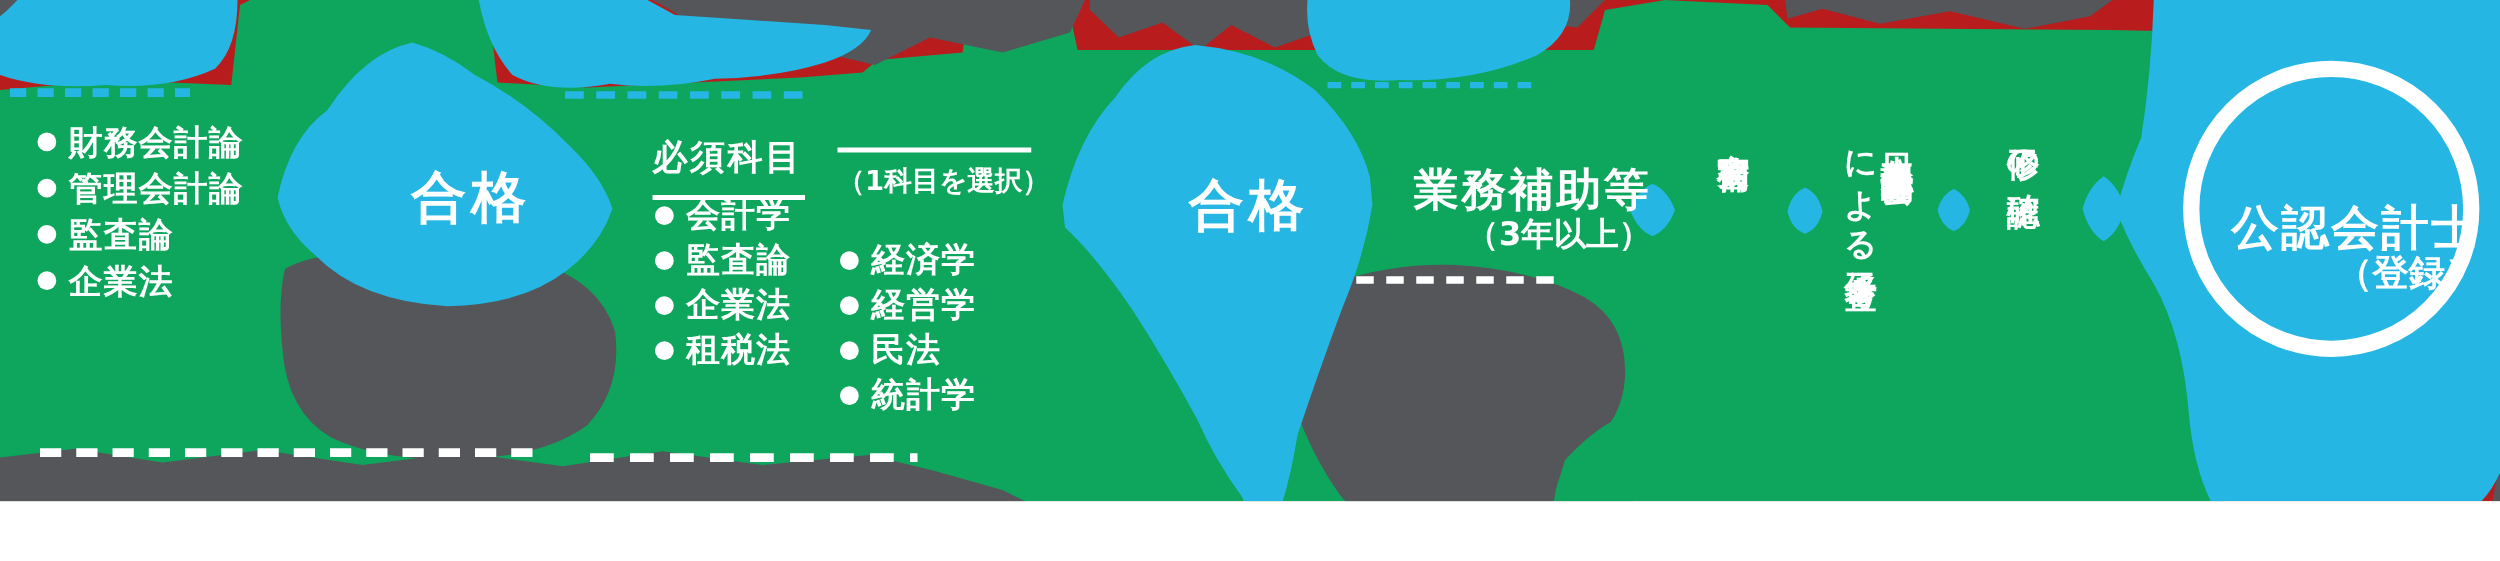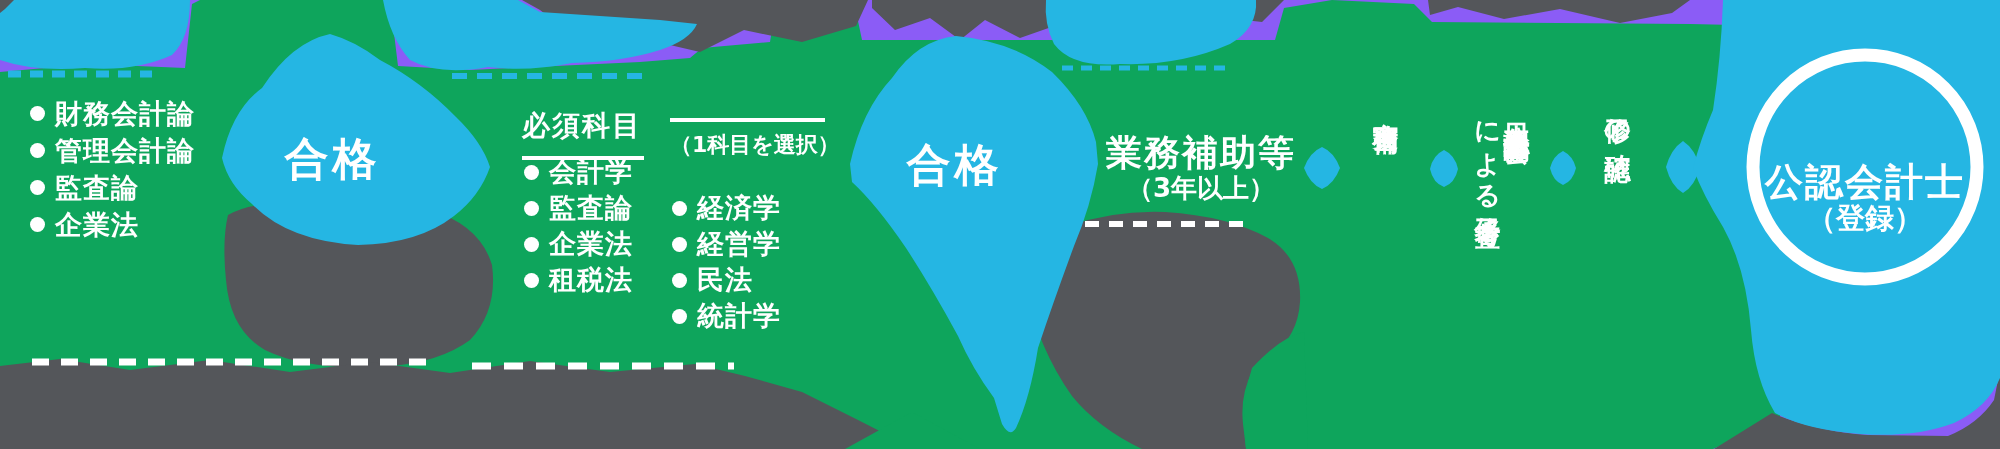--- a/index.html
+++ b/index.html
@@ -3,32 +3,32 @@
 <meta charset="utf-8">
 <style>
   :root{
     --green:#0ea55c;
     --blue:#25b6e3;
     --gray:#54565a;
     --white:#ffffff;
   }
   html,body{margin:0;padding:0;background:#ffffff;}
   #stage{
-    position:relative;width:2000px;height:449px;overflow:hidden;background:#8b5cf6;
+    position:relative;width:2000px;height:401px;overflow:hidden;background:#b91c1c;
     font-family:"DejaVu Sans","Liberation Sans",sans-serif;
     color:#fff;font-weight:bold;
   }
   #shapes{position:absolute;left:0;top:0;width:2000px;height:449px;}
   .f-green{fill:var(--green);}
   .f-gray{fill:var(--gray);}
   .f-blue{fill:var(--blue);}
   .s-blue{stroke:var(--blue);fill:none;}
   .s-white{stroke:var(--white);fill:none;}
   .txt{position:absolute;color:#fff;}
-  .center{text-align:center;}
+  .center{text-align:right;}
   ul.subjects{list-style:none;margin:0;padding:0;position:absolute;}
   ul.subjects li{display:flex;align-items:center;height:37px;font-size:27px;letter-spacing:1px;white-space:nowrap;}
   ul.subjects.tight li{height:36px;}
   .dot{width:15px;height:15px;border-radius:50%;background:#fff;margin-right:10px;flex:0 0 auto;}
   .colhead{font-size:28px;letter-spacing:2px;white-space:nowrap;}
   .rule{height:4px;background:#fff;margin-top:11px;}
   .note{font-size:22px;letter-spacing:0;white-space:nowrap;}
   .pass{font-size:44px;letter-spacing:4px;line-height:54px;white-space:nowrap;}
   .big-title{font-size:36px;letter-spacing:2px;line-height:42px;white-space:nowrap;}
   .big-note{font-size:26px;line-height:28px;white-space:nowrap;}

